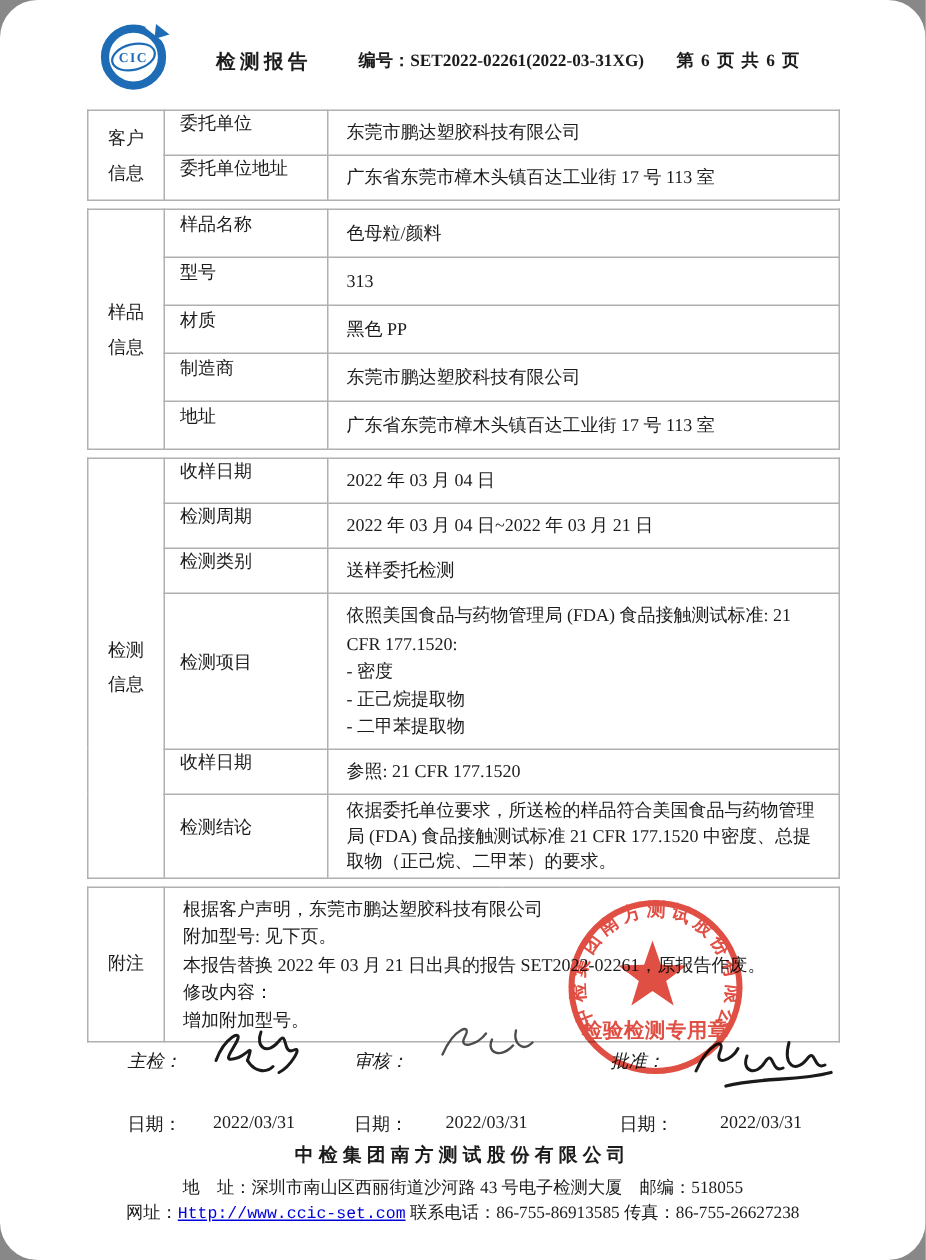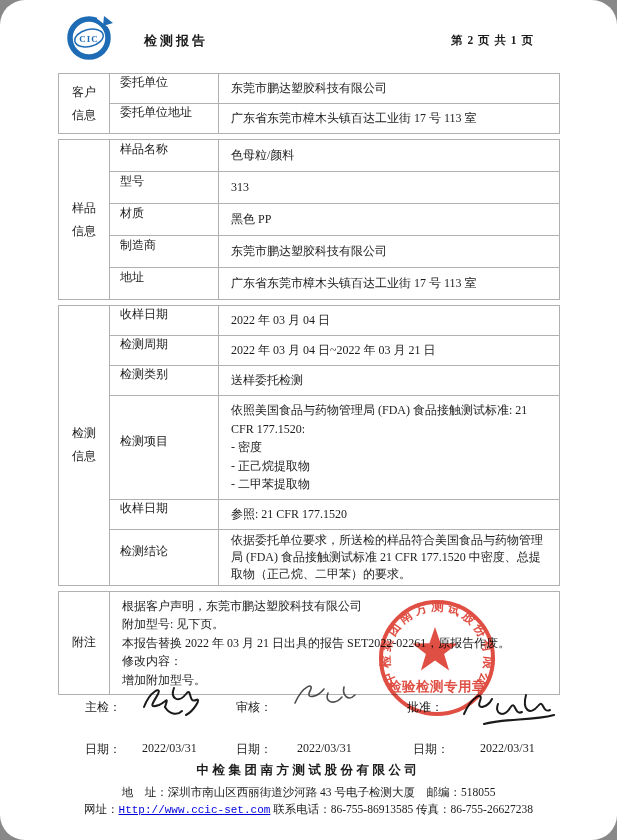--- a/index.html
+++ b/index.html
@@ -16,21 +16,21 @@
   table.gap{margin-bottom:5px;}
   td{border:1px solid #b0b0b0;font-size:12px;vertical-align:middle;overflow:hidden;}
   td.sec{width:50px;text-align:center;white-space:pre-line;line-height:1.9;padding:0;}
   td.lbl{width:94px;padding:0 4px 12px 10px;}
   td.val{padding:2px 8px 2px 12px;line-height:17px;}
   td.val-lines{padding:5px 24px 5px 12px;margin-top:28px;}
   td.val-lines div{line-height:18.5px;}
   tr.r30{height:30px;} tr.r32{height:32px;} tr.r24{height:24px;}
   tr.r90{height:90px;} tr.r48{height:48px;} tr.r95{height:95px;}
   
-  .sig-label{position:absolute;font-size:12px;}
+  .sig-label{position:absolute;font-size:12px;font-style:italic;}
   .sig-date{position:absolute;font-size:12px;}
   .sig-svg{position:absolute;}
   
   .stamp{position:absolute;left:361px;top:582px;width:152px;height:152px;opacity:0.9;
          mix-blend-mode:multiply;pointer-events:none;}
   
   .footer{position:absolute;left:0;top:762px;width:617px;text-align:center;}
   .footer .company{font-size:12.5px;font-weight:bold;letter-spacing:3.5px;margin-bottom:5px;}
   .footer .line{font-size:11.5px;line-height:17px;}
   .footer .url{color:#0000dd;text-decoration:underline;
@@ -42,21 +42,22 @@
 <div id="page">
 
   <svg class="logo" viewBox="0 0 58 50">
     <circle cx="29" cy="25" r="19" fill="none" stroke="#1e6cb5" stroke-width="5.5"></circle>
     <rect x="38" y="-2" width="16" height="12" fill="#ffffff" transform="rotate(38 44 6)"></rect>
     <polygon points="44,3 53,10 43,13" fill="#1e6cb5"></polygon>
     <ellipse cx="29" cy="25" rx="14.5" ry="8.5" fill="#ffffff" stroke="#1e6cb5" stroke-width="1.5" transform="rotate(-14 29 25)"></ellipse>
     <text x="29" y="28.5" text-anchor="middle" font-size="9" font-weight="bold" fill="#1e6cb5" letter-spacing="1" font-family="Liberation Serif, serif">CIC</text>
   </svg>
   <div class="doc-title">检测报告</div>
-  <div class="page-info">第 2 页 共 1 页</div>
+  <div class="report-no">编号：SET2022-02261(2022-03-31XG)</div>
+  <div class="page-info">第 6 页 共 6 页</div>
 
   <div class="tables">
 
     <table class="gap">
       <tbody>
           <tr class="r30">
         <td class="sec" rowspan="2">客户
 信息</td>
         <td class="lbl">委托单位</td>
         <td class="val">东莞市鹏达塑胶科技有限公司</td>

